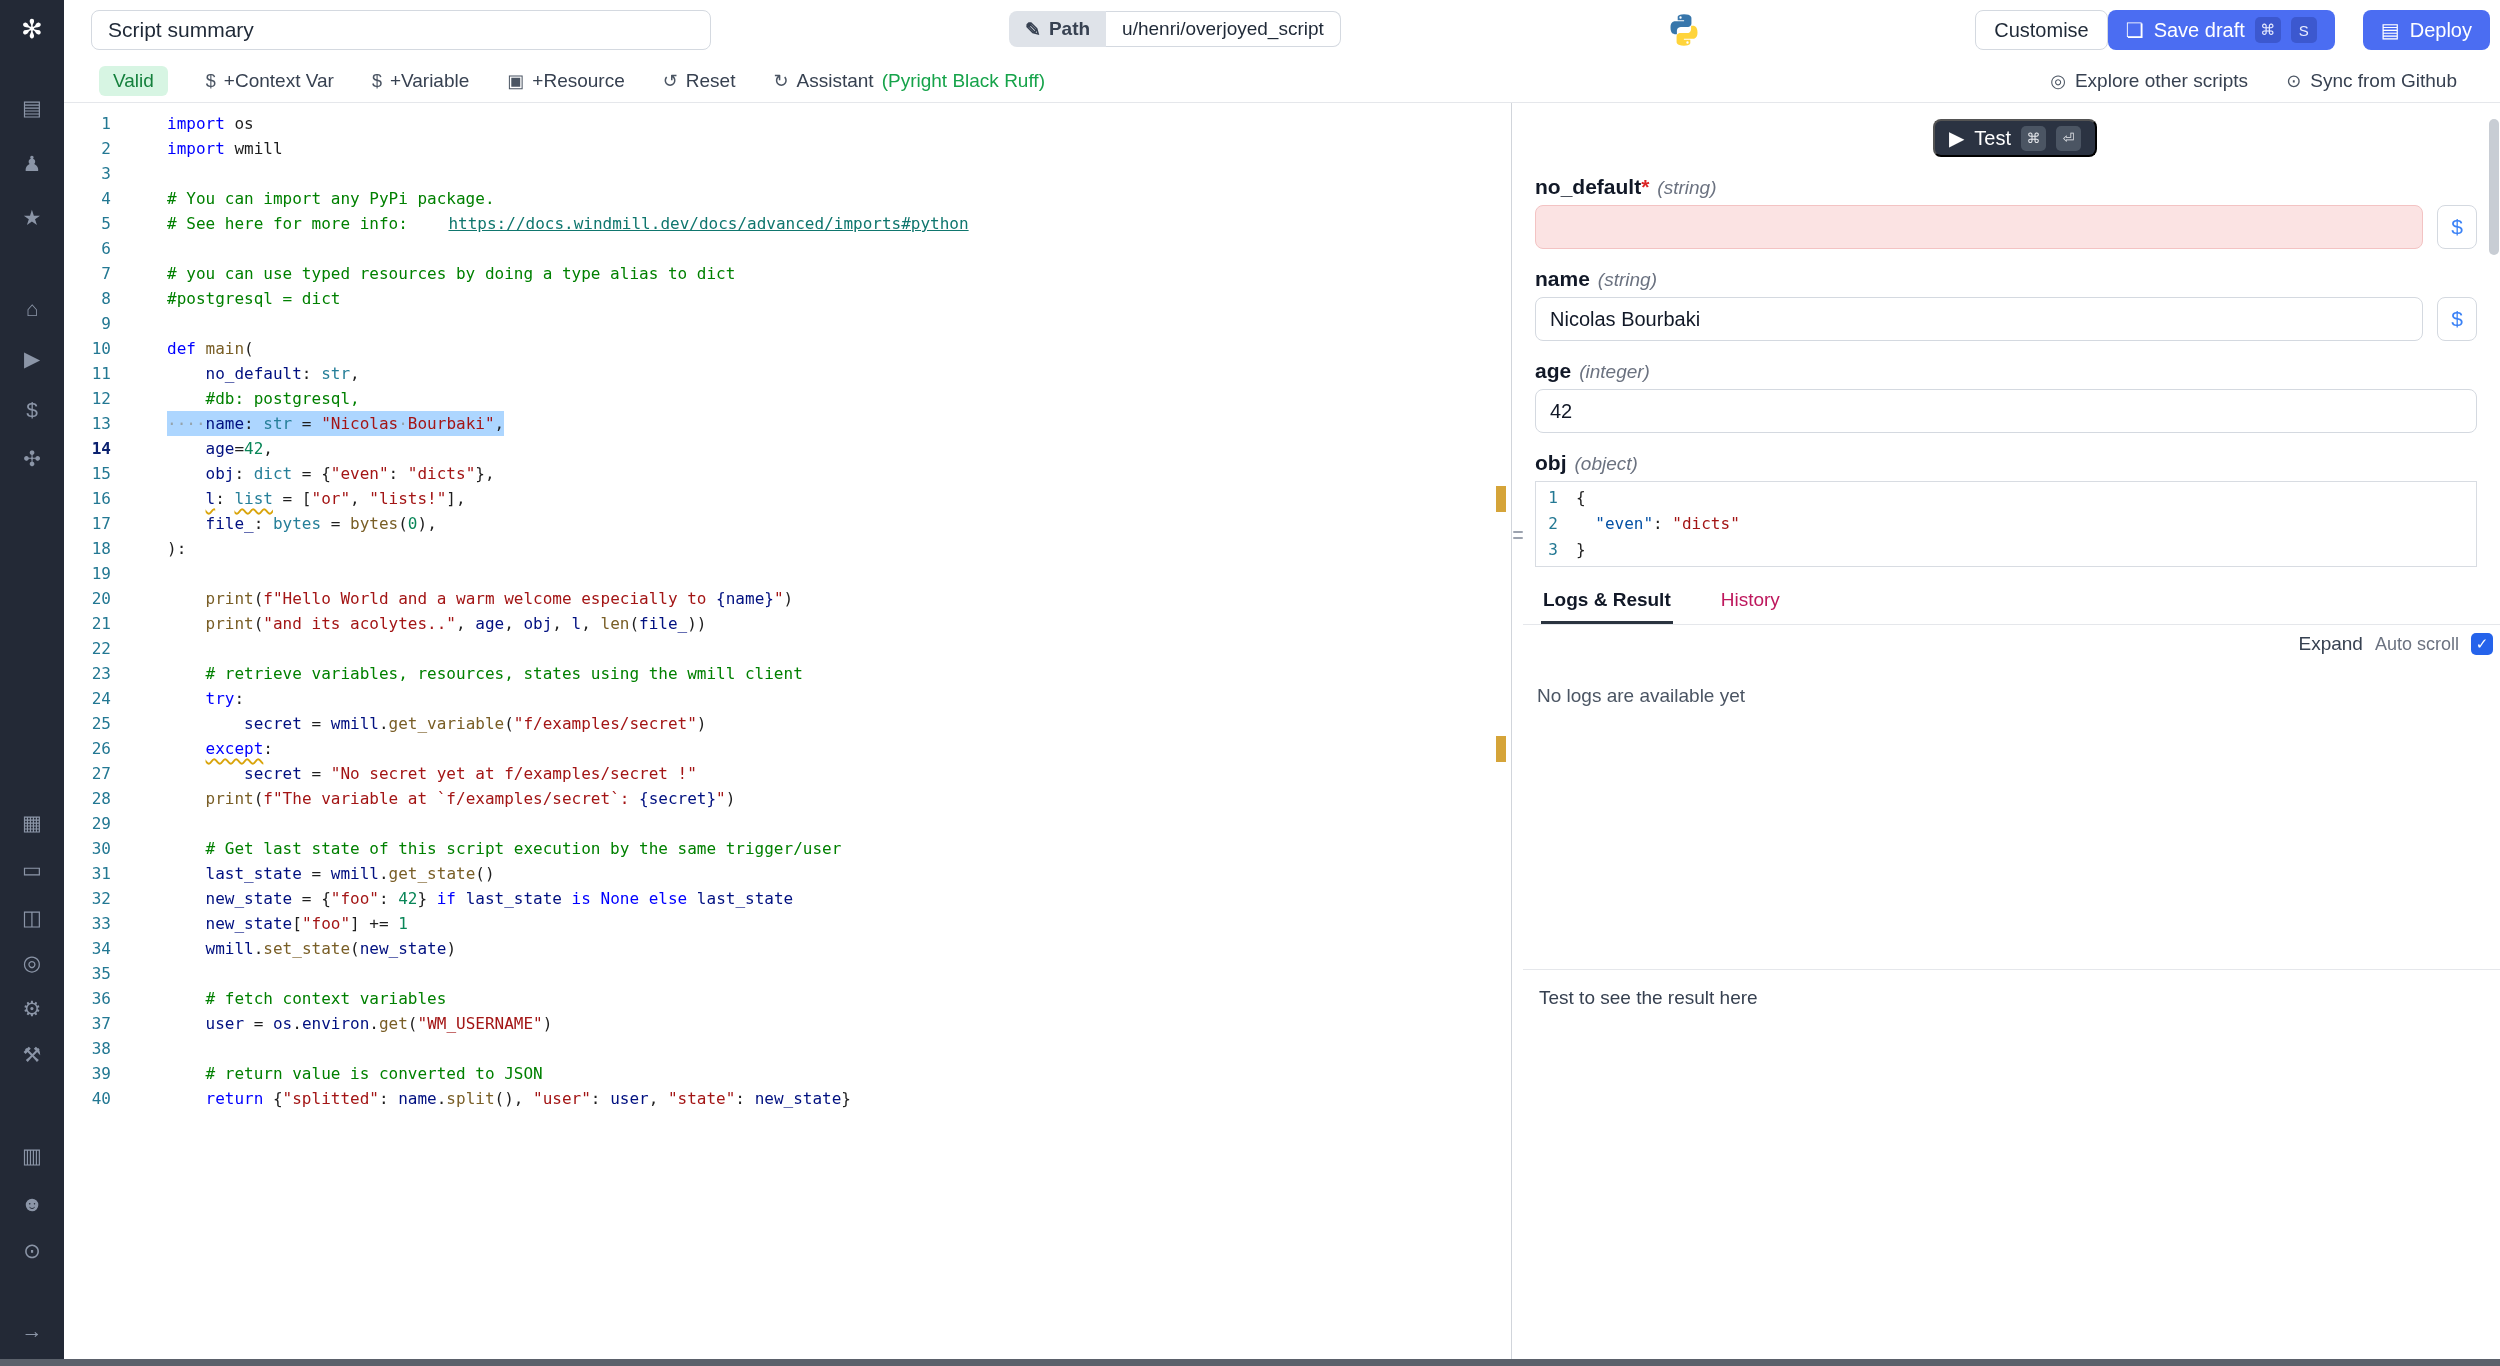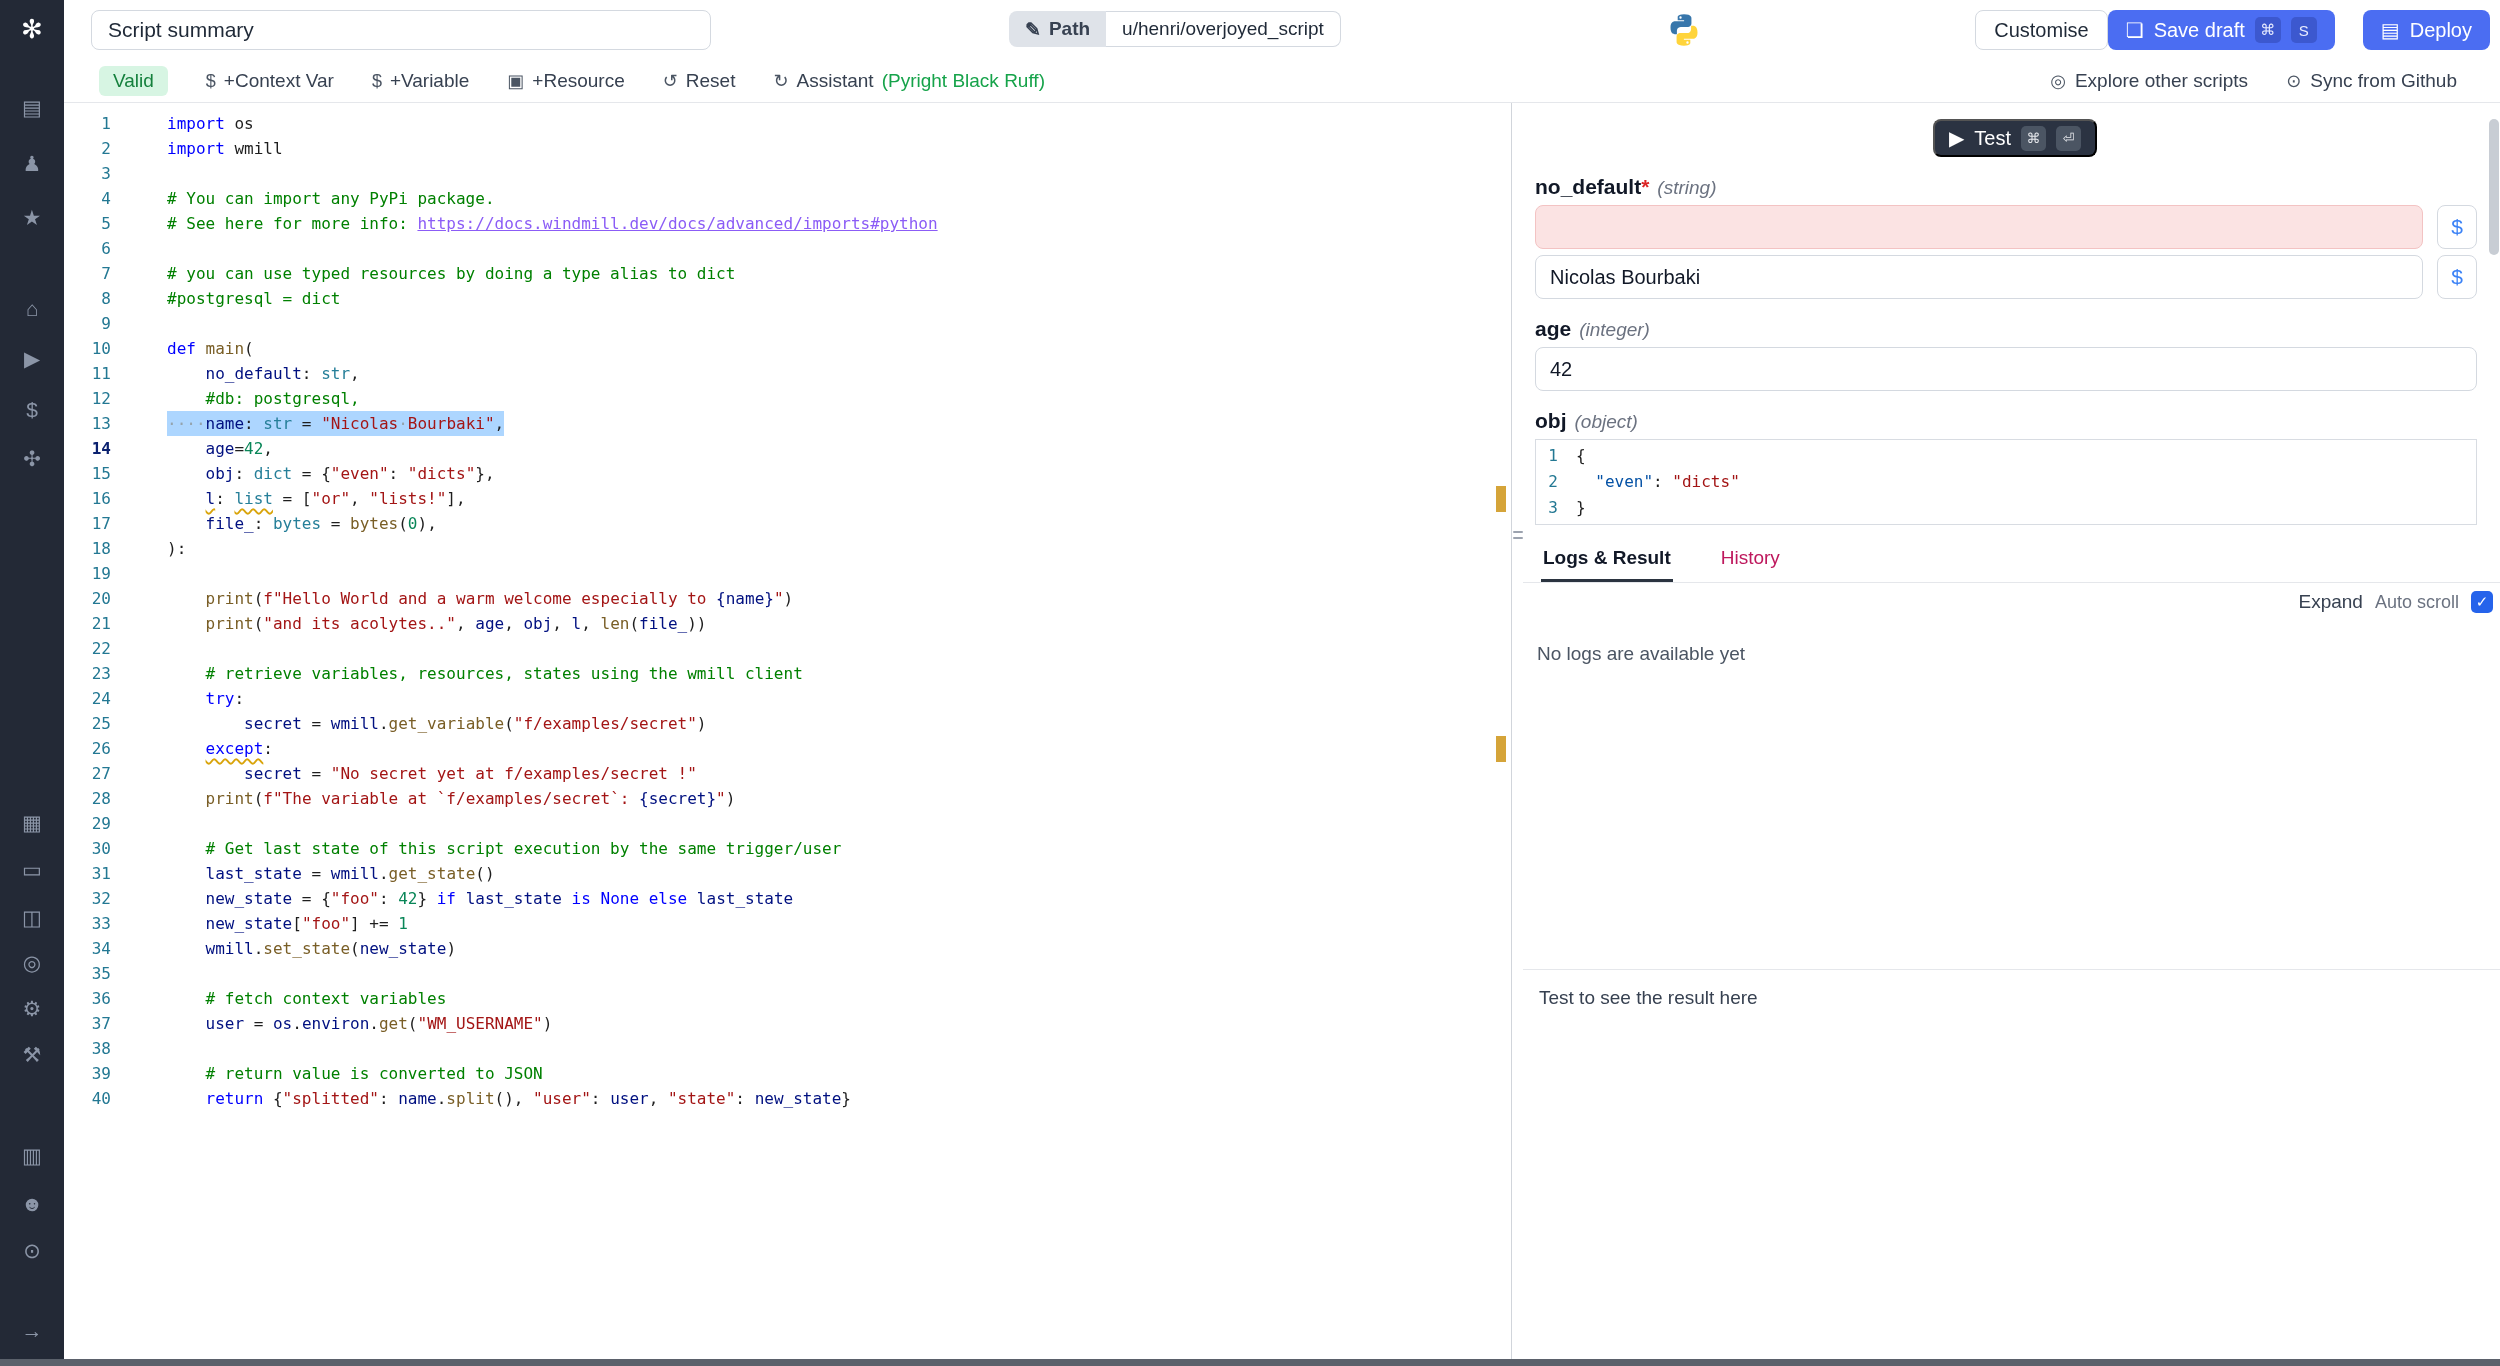--- a/index.html
+++ b/index.html
@@ -52,21 +52,21 @@
   .editor { position:relative; width:1440px; height:100%; overflow:hidden; background:#fff; padding-top:8px;
     font-family:"DejaVu Sans Mono", monospace; font-size:16px; }
   .code-line { height:25px; line-height:25px; white-space:pre; }
   .ln { display:inline-block; width:40px; text-align:right; color:#237893; font-size:16px; vertical-align:top; }
   .ln-cur { color:#0b216f; font-weight:bold; }
   .lc { display:inline-block; margin-left:56px; white-space:pre; color:#1e1e1e; }
   .lc-hl { background:#add6ff; }
   .tk-k { color:#0000ff; } .tk-s { color:#a31515; } .tk-c { color:#008000; }
   .tk-n { color:#098658; } .tk-f { color:#795e26; } .tk-t { color:#267f99; }
   .tk-v { color:#001080; } .tk-p { color:#1e1e1e; }
-  .tk-lk { color:#8b5cf6; text-decoration:underline; }
+  .tk-lk { color:#0f766e; text-decoration:underline;margin-left:31px; }
   .tk-ws { color:#94a3ad; }
   .tk-jk { color:#0451a5; }
   .tk-sq { text-decoration:underline wavy #d9a40a 2px; text-underline-offset:4px; }
   .ruler-mark { position:absolute; right:5px; width:10px; height:26px; background:#d5a439; }
 
   
   .splitter { width:12px; height:100%; border-left:1px solid #d1d5db; position:relative; background:#fff; cursor:col-resize; }
   .splitter-handle { position:absolute; top:424px; left:1px; width:10px; }
   .splitter-handle div { height:2px; background:#9ca3af; margin:4px 0; border-radius:2px; }
 
@@ -269,20 +269,23 @@
 
         <div class="form">
           <div class="field-label">
             <span>no_default</span><span class="req-star">*</span><span class="field-type">(string)</span>
           </div>
           <div class="field-row">
             <input class="field-input error" value="" style="">
             <button class="dollar-btn">$</button>
           </div>
 
+          <div class="field-label">
+            <span>name</span><span class="field-type">(string)</span>
+          </div>
           <div class="field-row">
             <input class="field-input" value="Nicolas Bourbaki" style="">
             <button class="dollar-btn">$</button>
           </div>
 
           <div class="field-label">
             <span>age</span><span class="field-type">(integer)</span>
           </div>
           <div class="field-row">
             <input class="field-input" value="42" style="">

